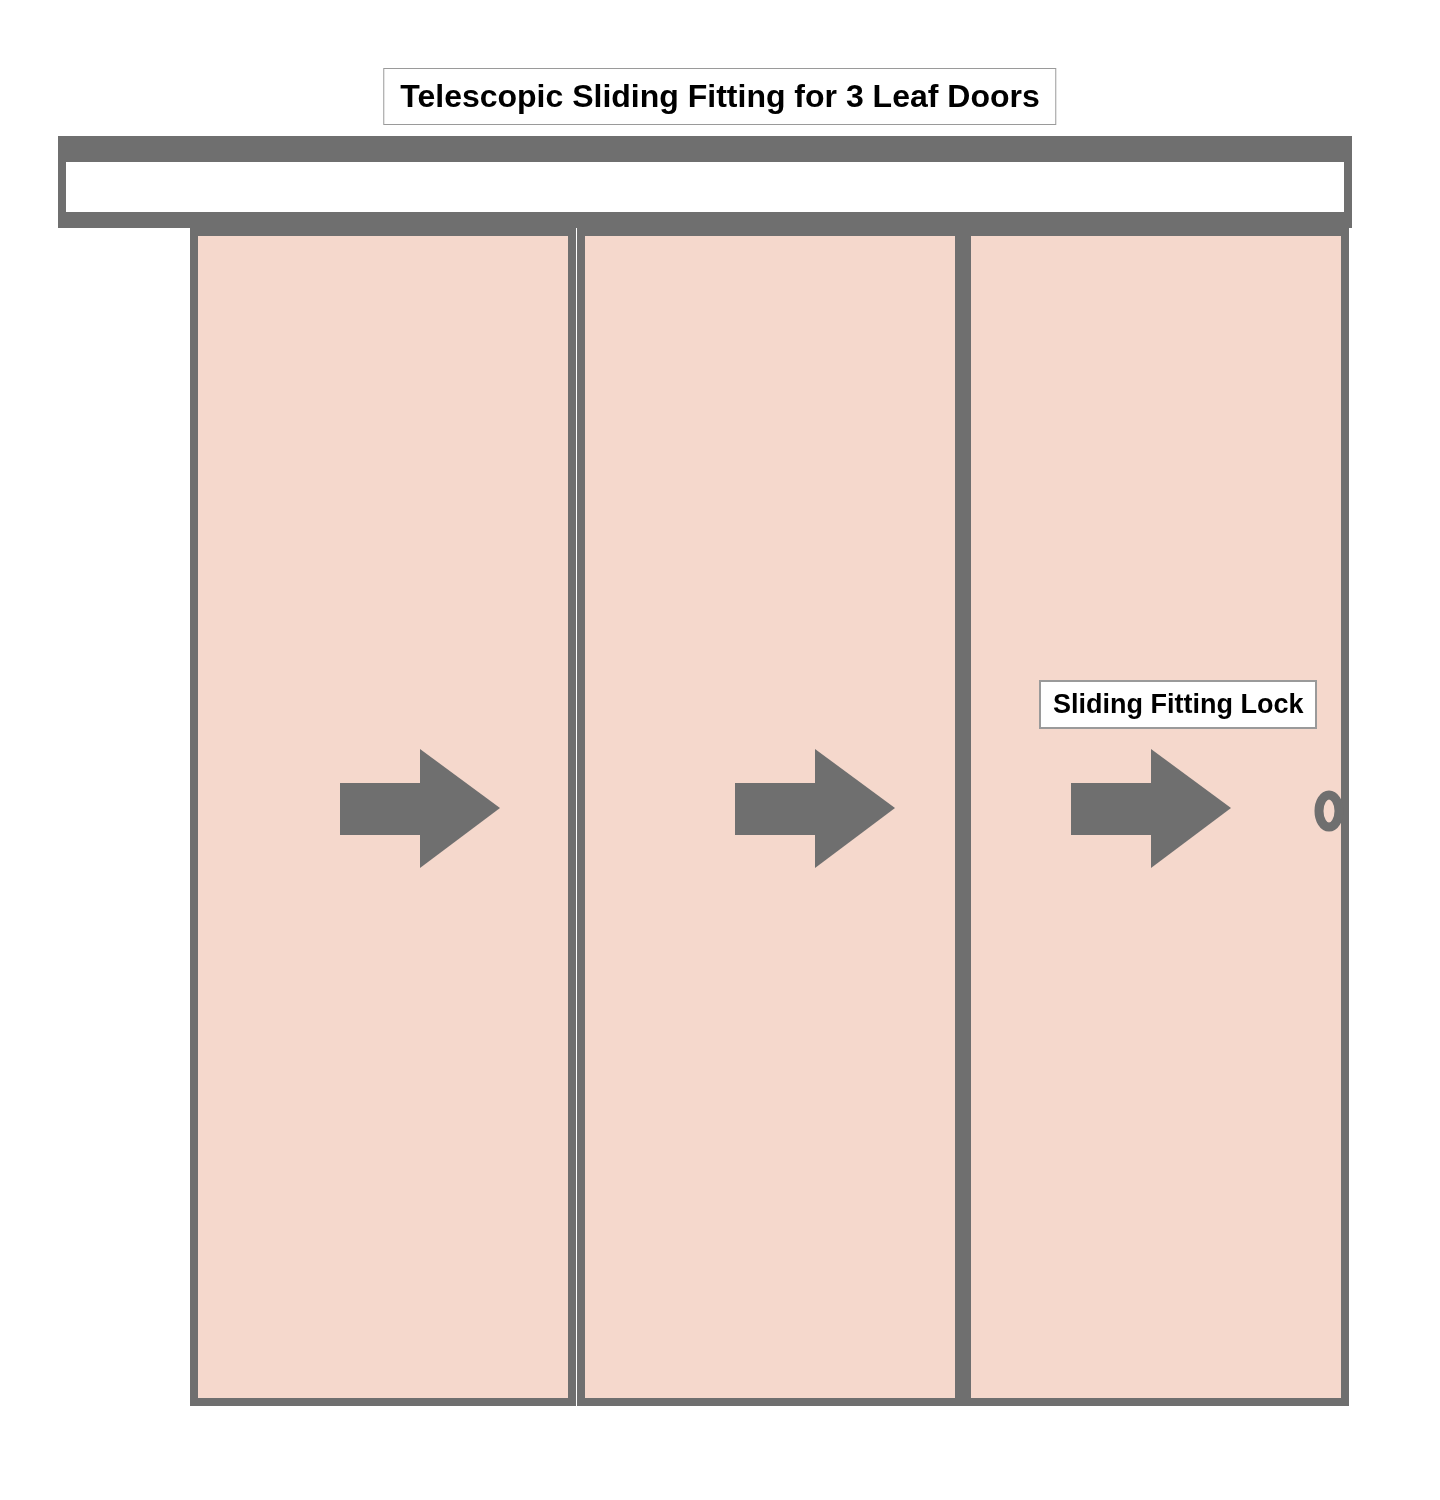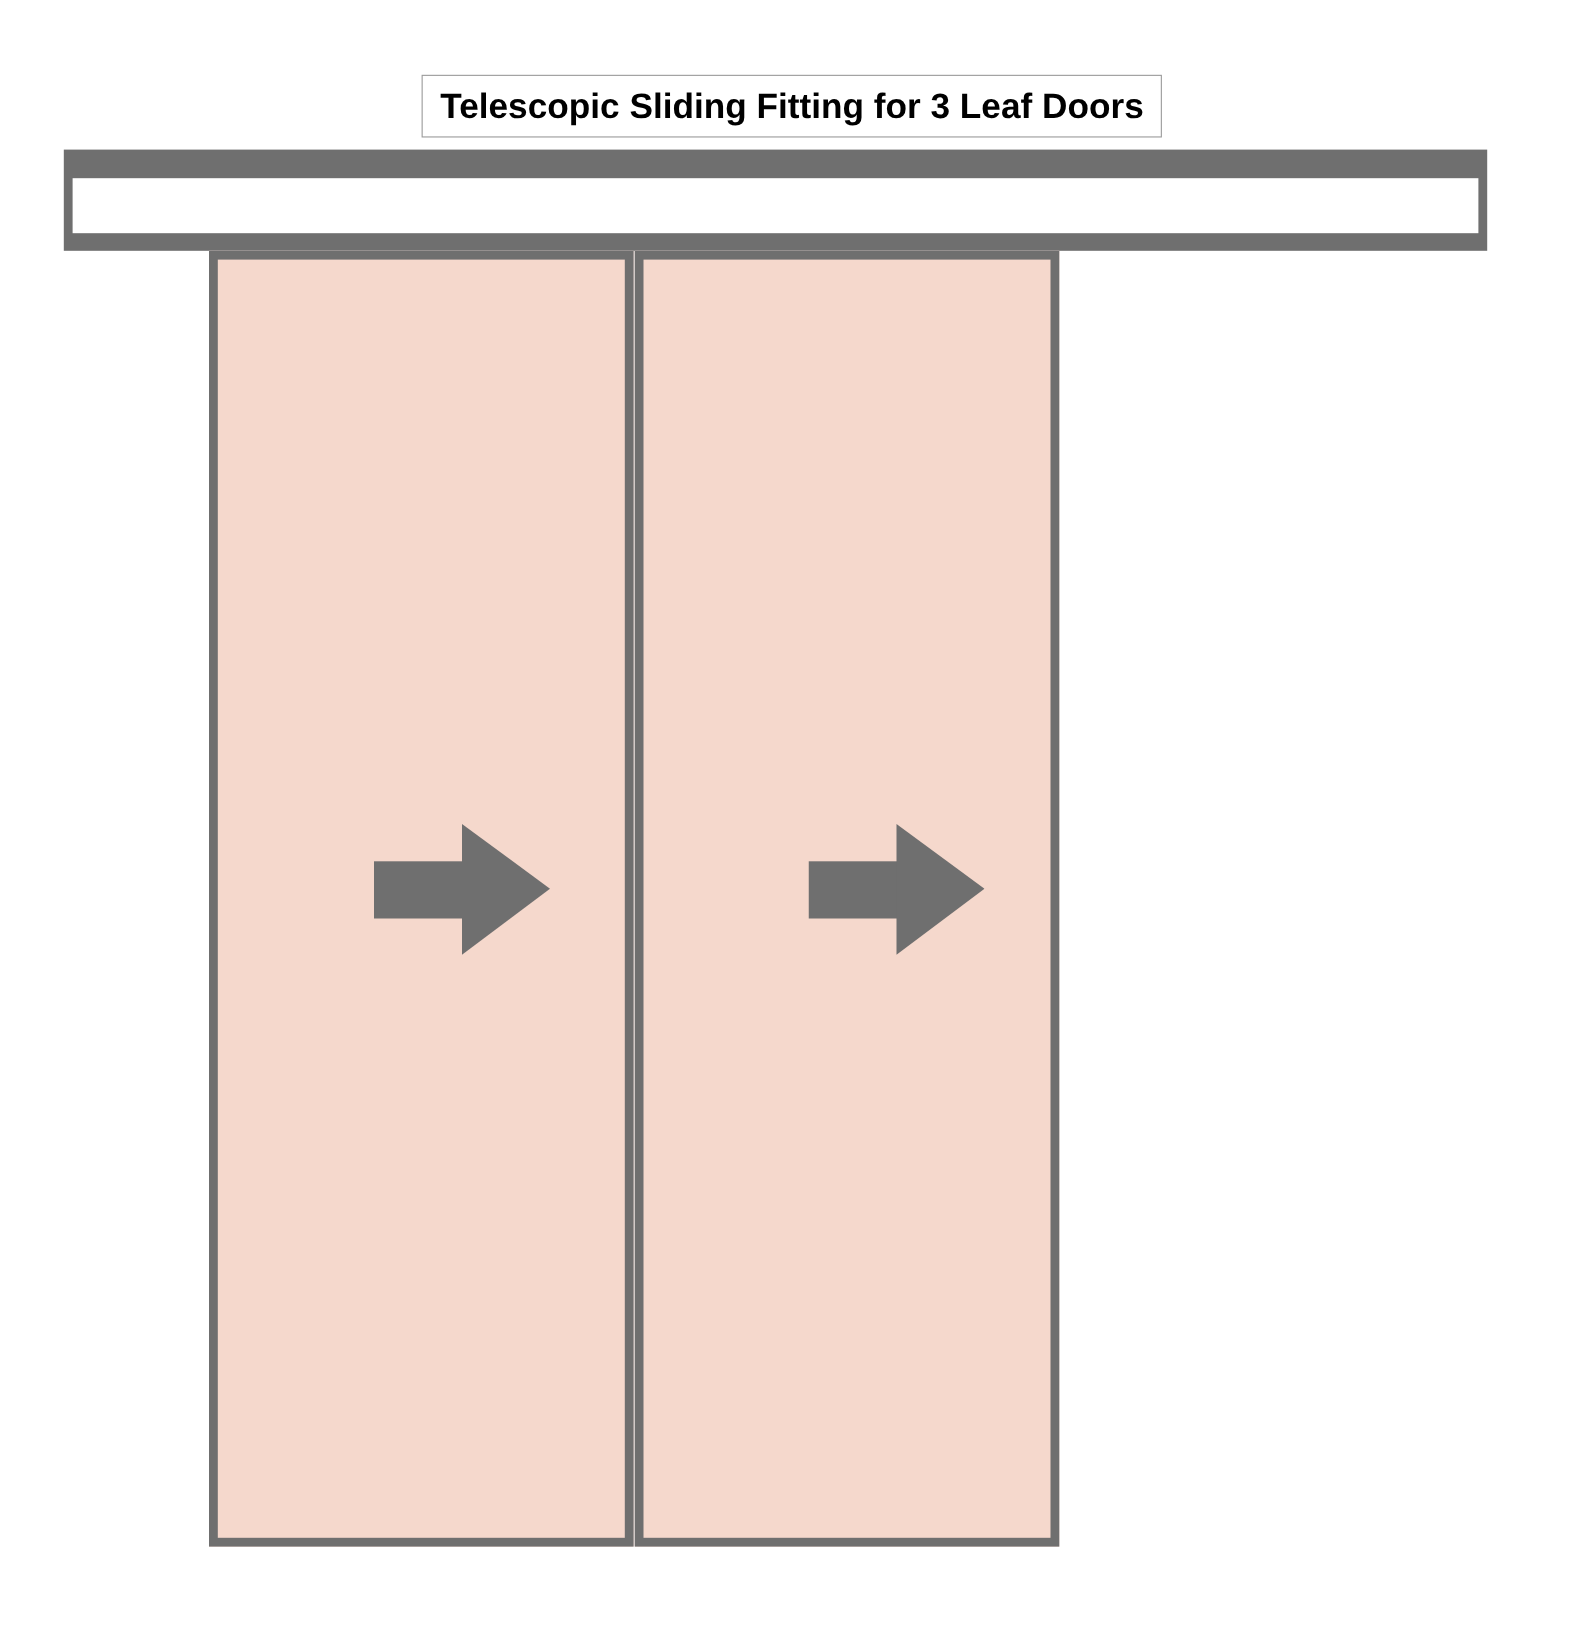--- a/index.html
+++ b/index.html
@@ -123,14 +123,24 @@
     </svg>
   </div>
 
   <div class="door door-2">
     <svg class="arrow" viewBox="0 0 160 135" aria-hidden="true">
       <rect class="arrow-fill" x="0" y="42" width="82" height="52"></rect>
       <polygon class="arrow-fill" points="80,8 160,67 80,127"></polygon>
     </svg>
   </div>
 
+  <div class="door door-3">
+    <div class="lock-label">Sliding Fitting Lock</div>
+    <svg class="arrow" viewBox="0 0 160 135" aria-hidden="true">
+      <rect class="arrow-fill" x="0" y="42" width="82" height="52"></rect>
+      <polygon class="arrow-fill" points="80,8 160,67 80,127"></polygon>
+    </svg>
+    <svg class="lock-ring" viewBox="0 0 32 46" aria-hidden="true">
+      <ellipse cx="16" cy="23" rx="10" ry="16"></ellipse>
+    </svg>
+  </div>
 
 </div>
 
 </body></html>

